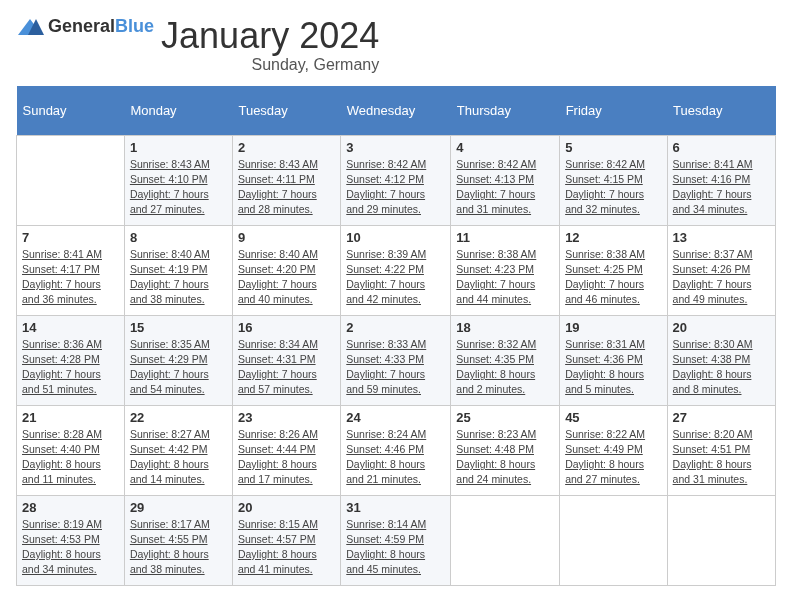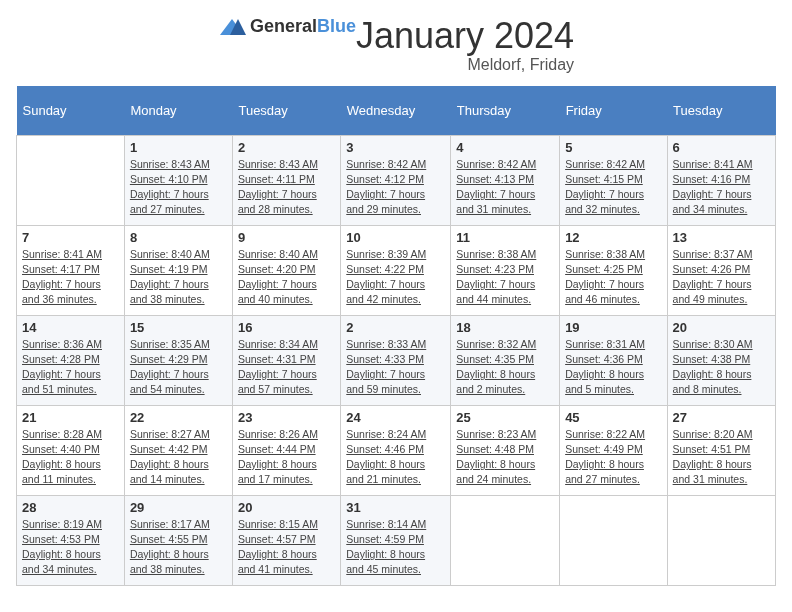--- a/index.html
+++ b/index.html
@@ -5,35 +5,36 @@
     * { box-sizing: border-box; margin: 0; padding: 0; }
     body {
       font-family: Arial, sans-serif;
       background: #fff;
       width: 792px;
       min-height: 612px;
       padding: 16px;
     }
     .header-section {
       display: flex;
-      justify-content: center;
+      justify-content: flex-start;
       align-items: flex-start;
       margin-bottom: 12px;
     }
     .logo {
       display: flex;
       align-items: center;
       gap: 4px;
     }
     .logo-icon {
       width: 28px;
       height: 20px;
     }
     .title-section {
       text-align: right;
+      margin-left: 7px;
     }
     .month-title {
       font-size: 36px;
       font-weight: 300;
       color: #333;
       line-height: 1.1;
     }
     .location-title {
       font-size: 16px;
       color: #555;
@@ -93,21 +94,21 @@
     <svg class="logo-icon" viewBox="0 0 28 20" xmlns="http://www.w3.org/2000/svg">
       <polygon points="14,2 26,18 2,18" fill="#4a90d9"></polygon>
       <polygon points="20,2 28,18 12,18" fill="#2c5f9e"></polygon>
     </svg>
     <div>
       <span style="font-size:18px; font-weight:bold; color:#333;">General</span><span style="font-size:18px; font-weight:bold; color:#4a90d9;">Blue</span>
     </div>
   </div>
   <div class="title-section">
     <div class="month-title">January 2024</div>
-    <div class="location-title">Meldorf, Friday</div>
+    <div class="location-title">Sunday, Germany</div>
   </div>
 </div>
 
 <table>
   <thead>
     <tr>
       <th>Sunday</th>
       <th>Monday</th>
       <th>Tuesday</th>
       <th>Wednesday</th>

